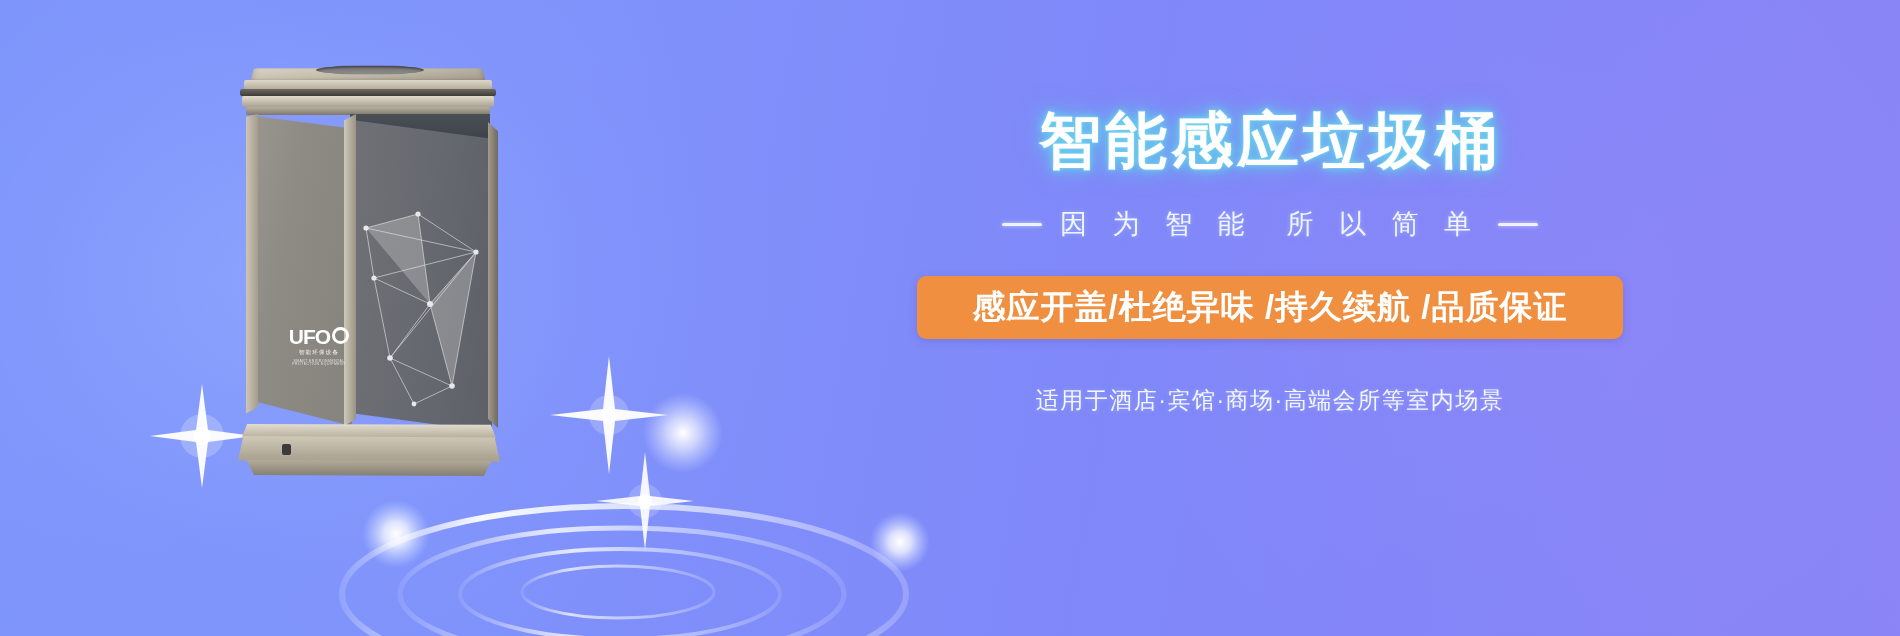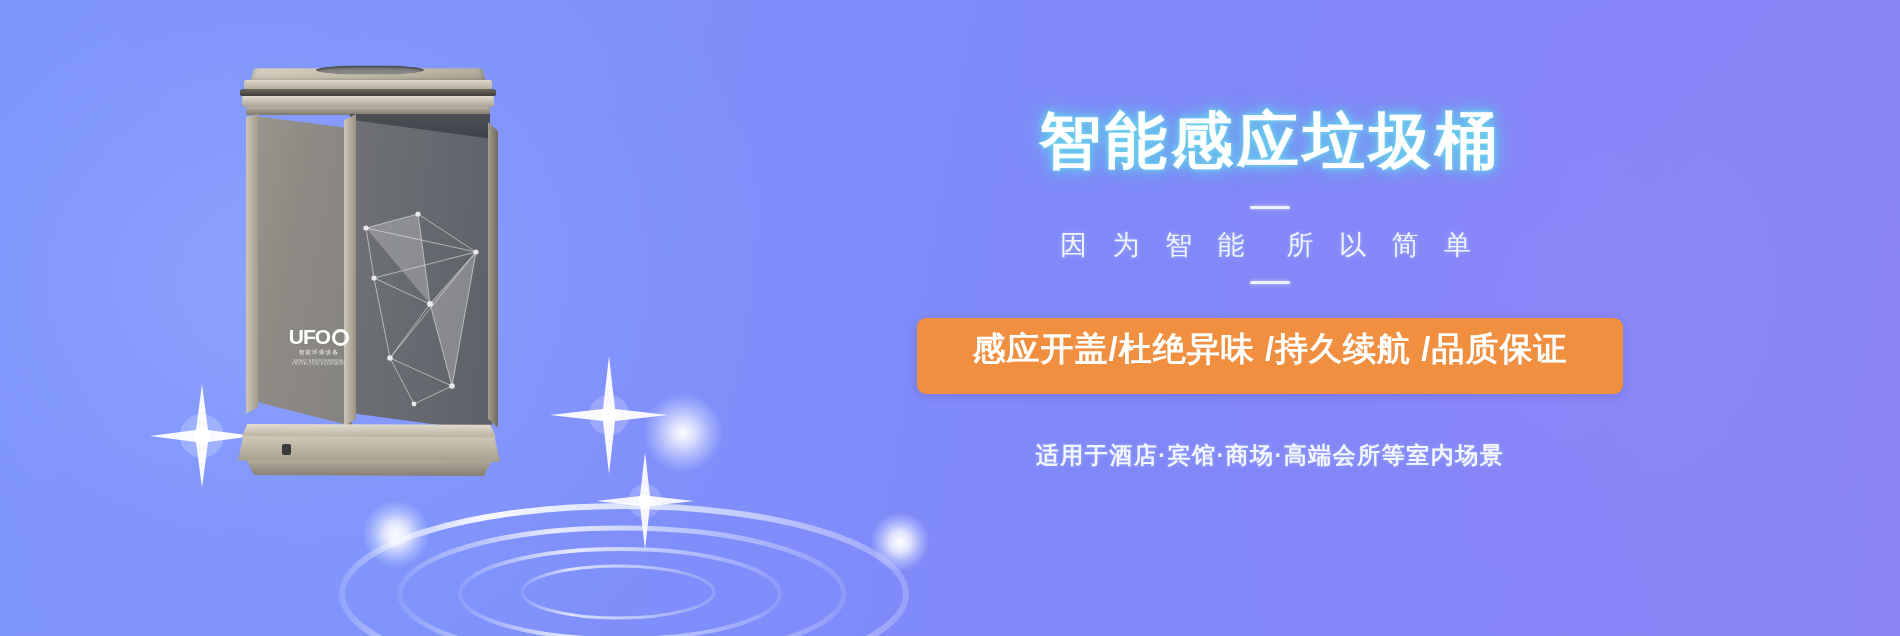--- a/index.html
+++ b/index.html
@@ -90,21 +90,21 @@
   }
 
   
   .network{position:absolute;left:118px;top:150px;width:136px;height:200px;opacity:.85;}
 
   
   .logo{
     position:absolute;left:46px;top:268px;width:70px;
     text-align:center;color:#fff;line-height:1;
   }
-  .logo-mark{display:flex;align-items:center;justify-content:center;gap:2px;}
+  .logo-mark{display:flex;align-items:flex-start;justify-content:center;gap:2px;}
   .logo-text{
     font-size:21px;font-weight:bold;letter-spacing:-1px;
     font-family:"Liberation Sans",sans-serif;color:#fff;
   }
   .logo-ring{
     width:17px;height:17px;border-radius:50%;
     border:3px solid #fff;box-sizing:border-box;
     display:inline-block;position:relative;top:1px;
   }
   .logo-cn{font-size:5.5px;letter-spacing:1.2px;margin-top:3px;opacity:.95;}
@@ -144,46 +144,45 @@
   }
   #title{
     font-size:62px;font-weight:bold;color:#ffffff;
     letter-spacing:4px;line-height:1;
     text-shadow:0 0 2px #7fd9ef,0 0 6px #6fd2ee,0 0 14px #5fc9ea,0 0 26px rgba(95,201,234,.7);
     margin:0 0 22px 0;
   }
   #subtitle{
     display:flex;align-items:center;justify-content:center;gap:18px;
     margin:34px 0 0 0;
-    flex-direction:column;
   }
   .dash{
     display:inline-block;width:40px;height:3px;background:#eef2ff;border-radius:2px;
     box-shadow:0 0 4px rgba(255,255,255,.6);
   }
   #subtitle-text{
     font-size:27px;color:#f2f5ff;letter-spacing:9px;font-weight:normal;
     text-shadow:0 0 5px rgba(180,215,255,.55);
     white-space:pre;
   }
   #badge{
     margin:34px auto 0 auto;
     width:706px;box-sizing:border-box;
     background:#ef8f3f;
     border-radius:9px;
-    padding:14px 0 29px 0;
+    padding:14px 0 16px 0;
     box-shadow:0 2px 10px rgba(60,40,120,.18);
   }
   #badge-text{
     font-size:33px;font-weight:bold;color:#ffffff;letter-spacing:1px;
     line-height:1;white-space:pre;
   }
   #footnote{
     margin:46px 0 0 0;
-    font-size:23px;color:#f4f6ff;font-weight:bold;letter-spacing:1.5px;
+    font-size:23px;color:#f4f6ff;font-weight:normal;letter-spacing:1.5px;
     text-shadow:0 0 5px rgba(170,200,255,.5);
   }
 </style>
 </head>
 <body>
 
 <div id="banner">
 
   <div id="bg-glow-left"></div>
   <div id="bg-glow-right"></div>

